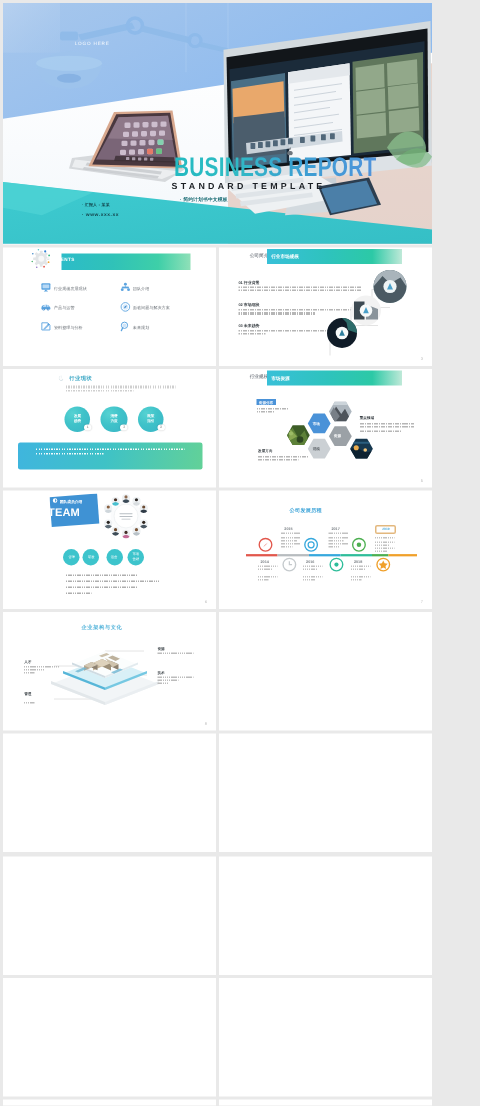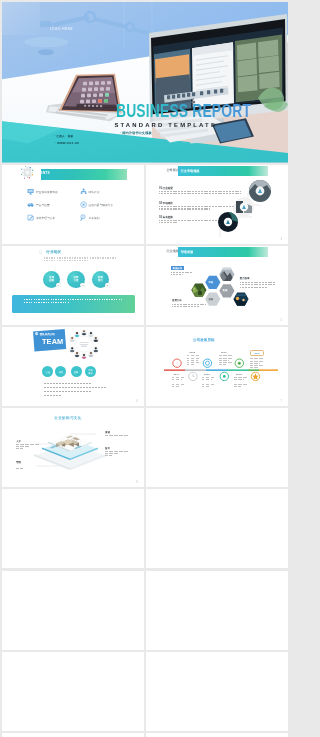--- a/index.html
+++ b/index.html
@@ -81,21 +81,21 @@
 .s5-card{font-size:2.4px}
 .s5-ct{font-size:2.4px;font-weight:bold;color:#fff;background:#4a92d8;padding:.5px 1.6px;
   display:inline-block;white-space:nowrap;line-height:1.35}
 .s5-ct.dark{color:#3a4045;background:none;padding:0}
 .s5-cb{margin-top:1.3px}
 
 
 .s6-ban{left:31px;top:1.8px;width:34px;height:24px}
 .s6-badge{left:33.4px;top:5.4px;width:3.4px;height:3.4px}
 .s6-lbl{left:37.8px;top:5.9px;font-size:2.5px;color:#fff;font-weight:bold;white-space:nowrap}
-.s6-ttl{left:40px;top:11.4px;font-size:7.4px;color:#fff;font-weight:bold;letter-spacing:.1px;line-height:1}
+.s6-ttl{left:30px;top:11.4px;font-size:7.4px;color:#fff;font-weight:bold;letter-spacing:.1px;line-height:1}
 .s6-ring{left:66.5px;top:2.2px;width:30px;height:30px}
 .s6-c{top:39.3px;width:11px;height:11px;border-radius:50%;background:#3dc4cc;
   display:flex;align-items:center;justify-content:center}
 .s6-c span{font-size:2.2px;color:#fff;line-height:1.15;text-align:center}
 .s6-txt{left:41.8px;top:56.1px;width:62px}
 .s6-txt i{height:1.05px;margin-bottom:2.9px;
   background:repeating-linear-gradient(90deg,#aeaeae 0 .95px,transparent .95px 1.5px)}
 
 
 .s7-ttl{left:47px;top:11.2px;font-size:3.4px;font-weight:bold;color:#3ba3d8;white-space:nowrap;letter-spacing:.2px}

